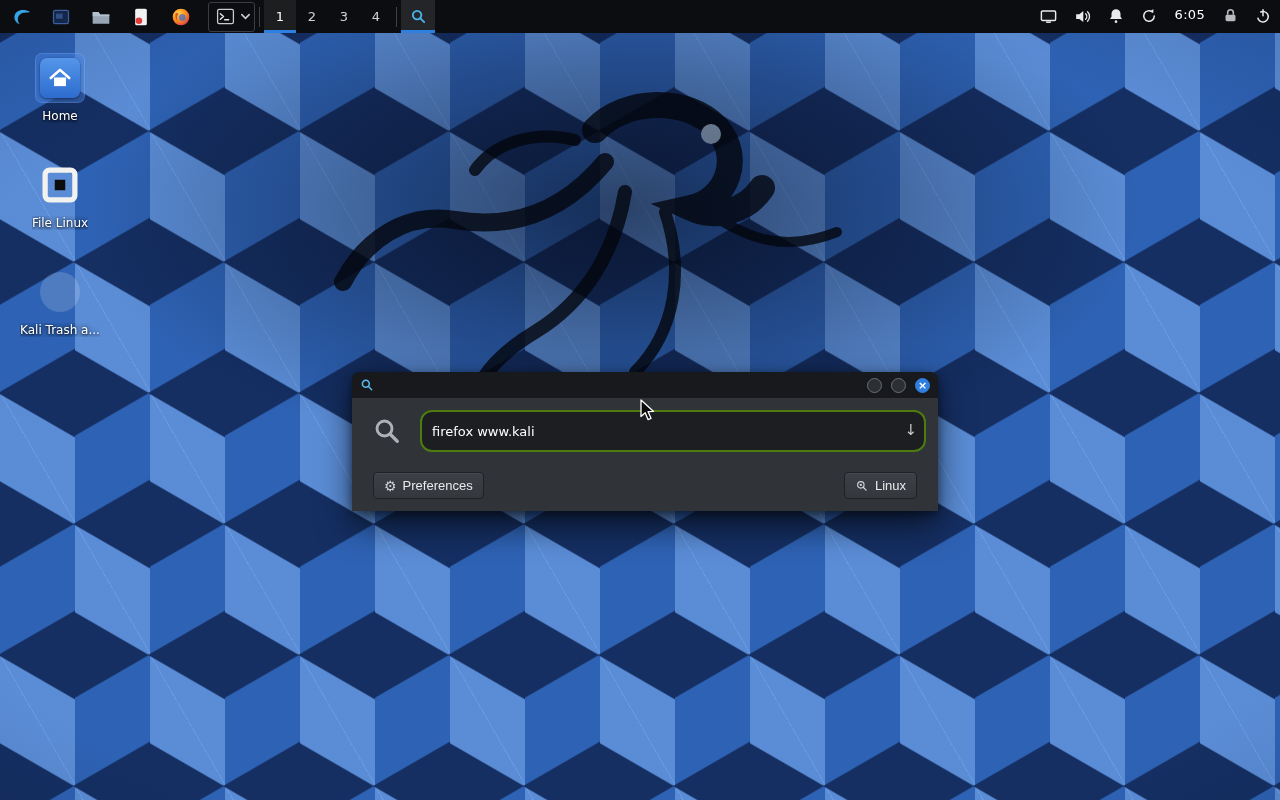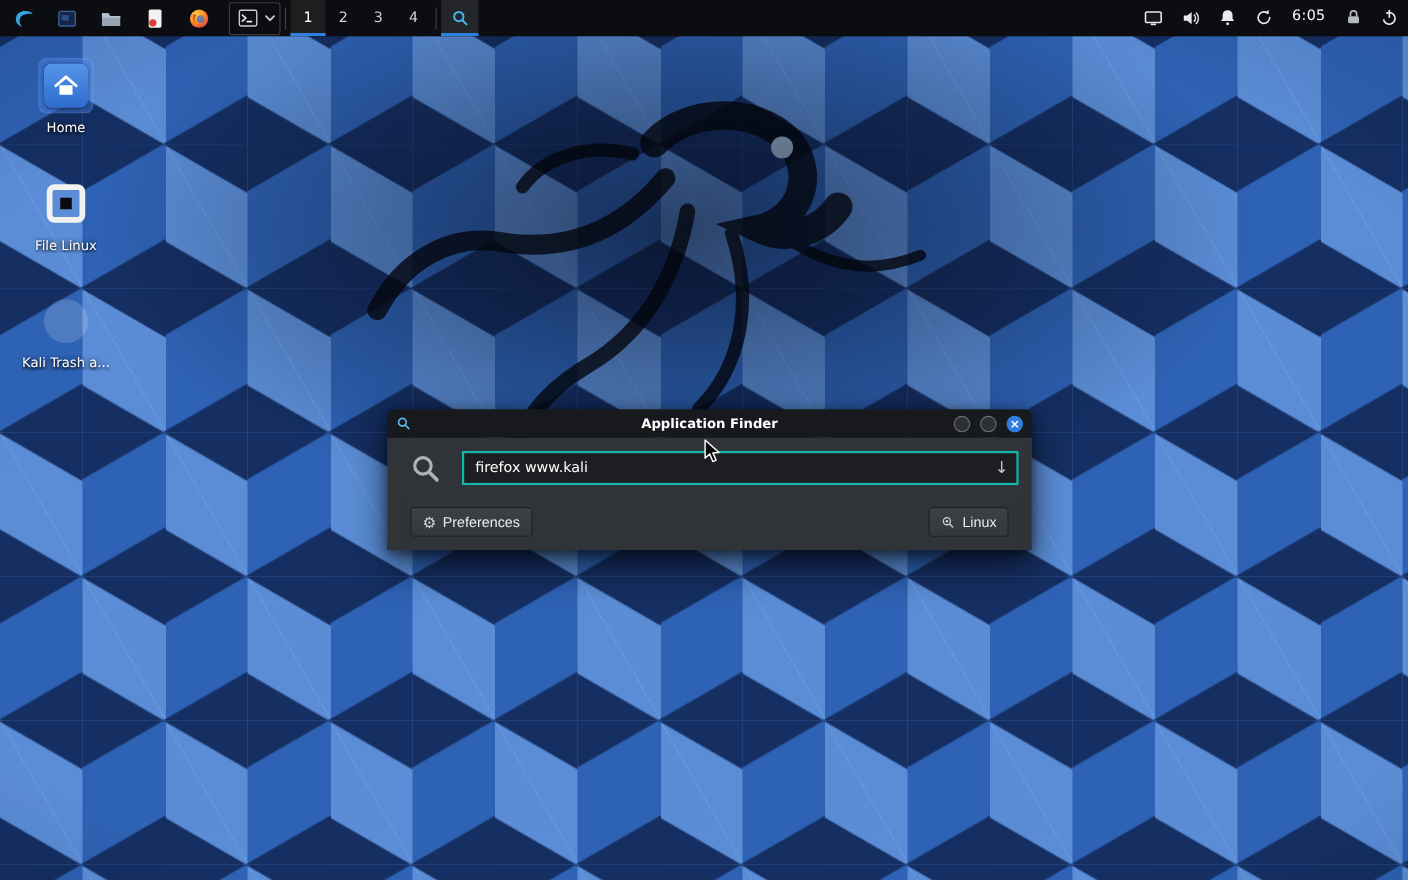--- a/index.html
+++ b/index.html
@@ -77,22 +77,22 @@
     font-size:12px; font-weight:bold; color:#fff; pointer-events:none; }
   .win-btns { margin-left:auto; display:flex; gap:9px; z-index:1; }
   .win-circle { width:15px; height:15px; border-radius:50%; background:#2c2f33;
     border:1.5px solid #6a6e74; display:flex; align-items:center; justify-content:center; }
   .win-circle.close { background:#2f7fe0; border-color:#2f7fe0; color:#fff;
     font-size:11px; font-weight:bold; line-height:1; }
   .finder-body { background:#303338; padding:12px 12px 0 12px; }
   .search-row { display:flex; align-items:center; }
   .big-glass { flex:0 0 auto; margin:0 6px 0 8px; display:flex; }
   .entry-wrap { position:relative; flex:1; margin-left:12px; }
-  .search-input { width:100%; height:31px; background:#1c1e22; color:#fff;
-    border:2px solid #14b8a6; border-radius:0; padding:0 30px 0 10px;
+  .search-input { width:100%; height:42px; background:#1c1e22; color:#fff;
+    border:2px solid #4d7c0f; border-radius:12px; padding:0 30px 0 10px;
     font-size:13px; font-family:"DejaVu Sans", sans-serif; outline:none; }
   .entry-arrow { position:absolute; right:9px; top:50%; transform:translateY(-52%);
     color:#c3c7cc; font-size:15px; line-height:1; }
   .btn-row { display:flex; justify-content:space-between; align-items:center;
     background:#303338; border-radius:0 0 5px 5px; padding:12px 9px 12px 9px;
     margin-top:8px; }
   .gtk-btn { display:flex; align-items:center; gap:6px; height:27px;
     background:linear-gradient(#3d4147,#34373c); border:1px solid #1f2125;
     border-radius:4px; padding:0 10px; color:#e8eaec; font-size:13px;
     box-shadow:inset 0 1px 0 rgba(255,255,255,.05); }
@@ -268,21 +268,20 @@
   </div>
 
   <div class="finder">
     <div class="titlebar">
       <div class="titlebar-icon">
         <svg width="14" height="14" viewBox="0 0 24 24">
           <circle cx="10" cy="10" r="6" fill="none" stroke="#58b8e8" stroke-width="2.6"></circle>
           <line x1="14.6" y1="14.6" x2="20" y2="20" stroke="#58b8e8" stroke-width="2.6" stroke-linecap="round"></line>
         </svg>
       </div>
-      <div class="title-text">Application Finder</div>
       <div class="win-btns">
         <div class="win-circle"></div>
         <div class="win-circle"></div>
         <div class="win-circle close">
           <span>×</span>
         </div>
       </div>
     </div>
 
     <div class="finder-body">

